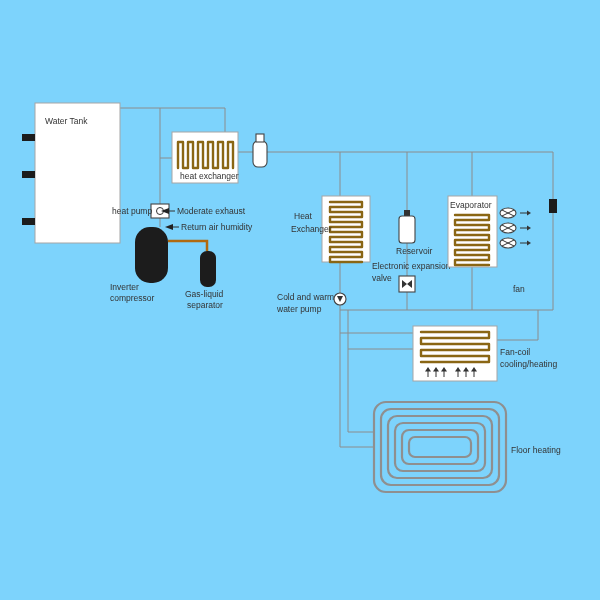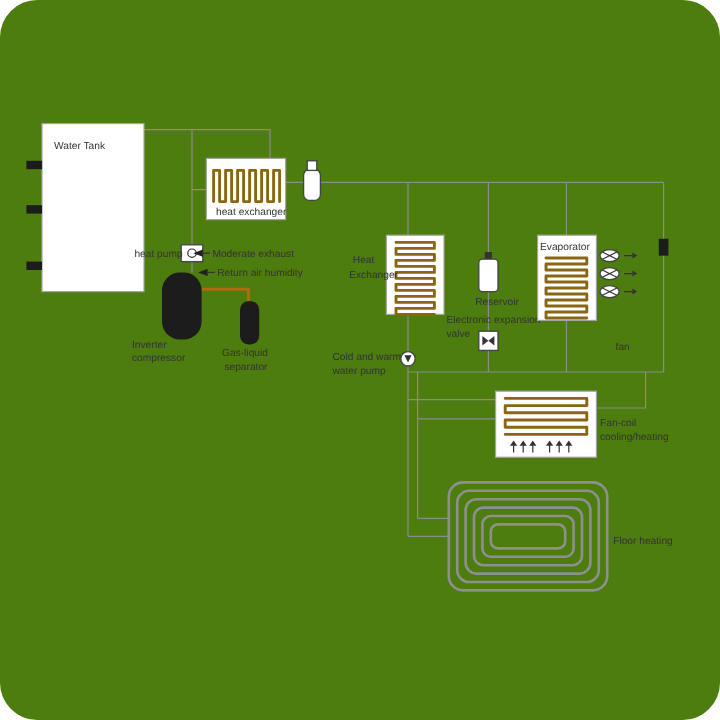--- a/index.html
+++ b/index.html
@@ -1,17 +1,17 @@
 <!DOCTYPE html>
 <html><head>
 <meta charset="utf-8">
 <title>Diagram</title>
 <style>
   html,body{margin:0;padding:0;background:#ffffff;}
-  .stage{position:relative;width:600px;height:600px;background:#4d7c0f;overflow:hidden;border-radius:31px;}
+  .stage{position:relative;width:600px;height:600px;background:#7dd3fc;overflow:hidden;}
   svg{position:absolute;left:0;top:0;}
   .lbl{font-family:"Liberation Sans",sans-serif;font-size:8.5px;fill:#333333;}
   .box{fill:#ffffff;stroke:#a5a5a5;stroke-width:1;}
   .coil{fill:none;stroke-width:2.4;stroke-linejoin:round;stroke-linecap:round;}
   .pipes{fill:none;stroke-width:1;}
   .sym{fill:#ffffff;stroke:#444444;stroke-width:1.1;}
   .thin{fill:none;stroke:#333333;stroke-width:1;}
   .floorcoil{fill:none;stroke-width:2.2;}
 </style>
 </head>

